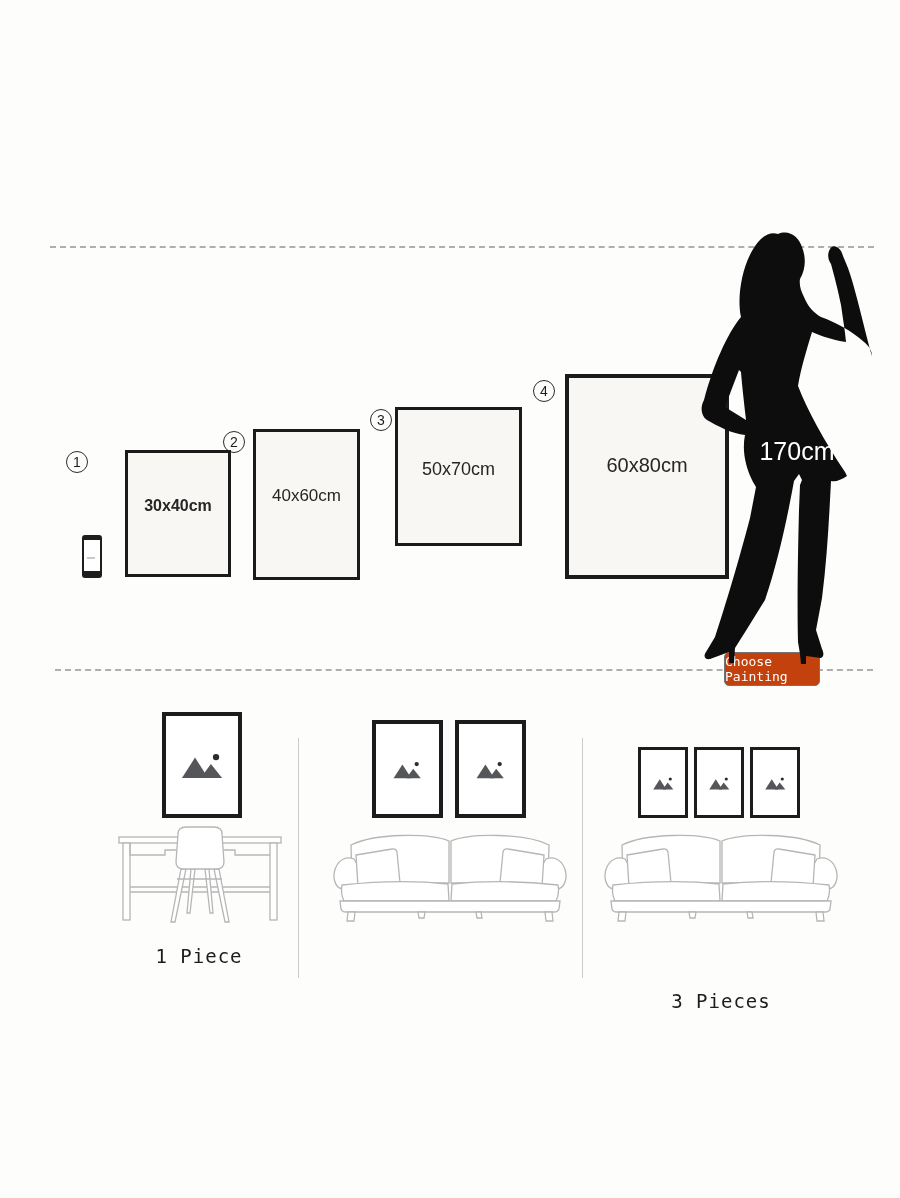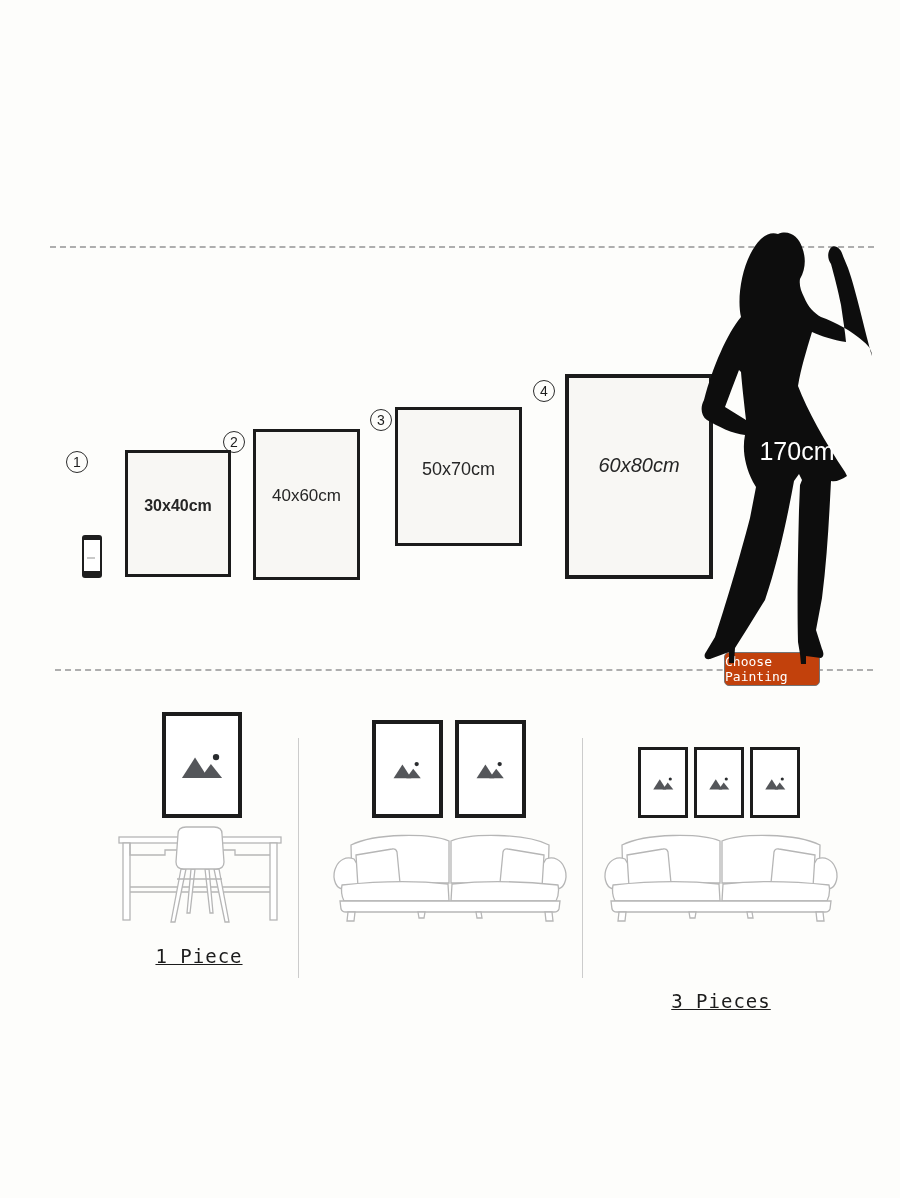--- a/index.html
+++ b/index.html
@@ -58,21 +58,21 @@
   .divider { position:absolute; width:1px; background:#cccccc; top:738px; height:240px; }
 
   .bframe {
     position:absolute; background:#ffffff; border:4px solid #1c1c1c;
     display:flex; align-items:center; justify-content:center;
   }
   .bframe.thin { border-width:3px; }
 
   .scene-label {
     position:absolute; text-align:center; color:#1c1c1c;
-    font:19px "DejaVu Sans Mono", monospace; letter-spacing:1px;text-decoration:underline;
+    font:19px "DejaVu Sans Mono", monospace; letter-spacing:1px;
   }
 
   .sketch-svg { position:absolute; }
 </style>
 </head>
 <body>
 
 <div id="canvas">
 
   <svg width="0" height="0" style="position:absolute" aria-hidden="true">
@@ -122,21 +122,21 @@
 
   <div class="pframe" style="left:125px; top:450px; width:106px;  height:127px;font-weight:bold;">
     <span class="size-label" style="font-size:16px;">30x40cm</span>
   </div>
   <div class="pframe" style="left:253px; top:429px; width:107px; height:151px;padding-left:44px;">
     <span class="size-label" style="font-size:17px;">40x60cm</span>
   </div>
   <div class="pframe" style="left:395px; top:407px; width:127px; height:139px;">
     <span class="size-label" style="font-size:18px;">50x70cm</span>
   </div>
-  <div class="pframe" style="left:565px; top:374px; width:148px; height:205px; border-width:4px;font-style:italic;">
+  <div class="pframe" style="left:565px; top:374px; width:164px; height:205px; border-width:4px;">
     <span class="size-label" style="font-size:20px;">60x80cm</span>
   </div>
 
   <div class="choose-btn">
     <span>Choose Painting</span>
   </div>
 
   <svg class="silhouette-svg" width="182" height="444" viewBox="0 0 182 444">
     <path fill="#0d0d0d" fill-rule="evenodd" d="
       M 83,6

